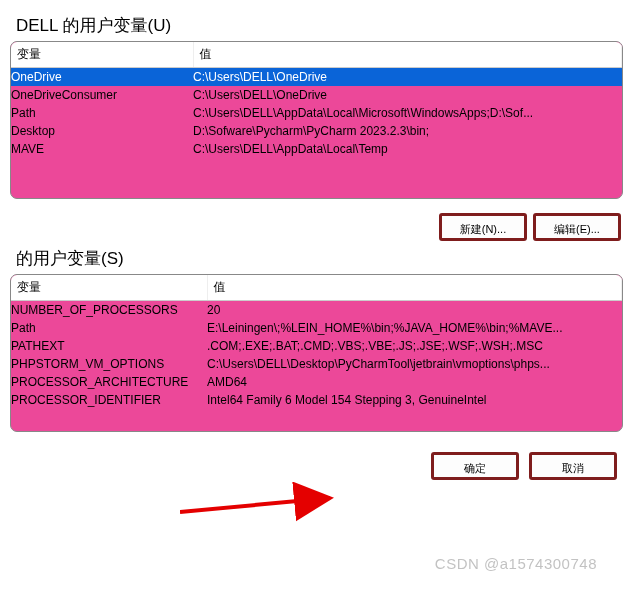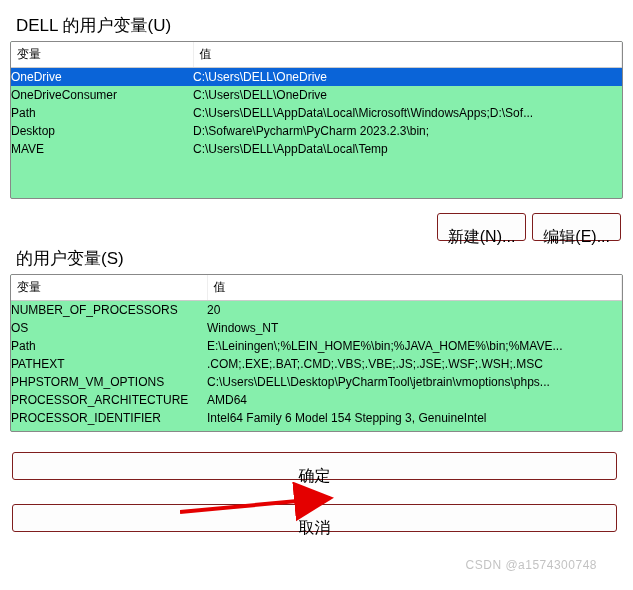--- a/index.html
+++ b/index.html
@@ -16,22 +16,22 @@
   }
   .dialog {
     padding: 8px 10px 10px 10px;
   }
   .group-label {
     font-size: 17px;
     margin: 6px 0 4px 6px;
   }
   .list-wrap {
     border: 1px solid #888;
-    border-radius: 2px;
-    background: #86efac;
+    border-radius: 7px;
+    background: #ec4899;
     height: 158px;
     overflow: hidden;
     position: relative;
   }
   table {
     width: 100%;
     border-collapse: collapse;
     table-layout: fixed;
   }
   thead th {
@@ -54,47 +54,46 @@
   }
   .btn-row {
     display: flex;
     justify-content: flex-end;
     gap: 6px;
     margin: 14px 2px 6px 2px;
   }
   .btn {
     min-width: 88px;
     height: 28px;
-    border: 1px solid #7f1d1d;
+    border: 3px solid #7f1d1d;
     background: #fdfdfd;
     border-radius: 3px;
-    font-size: 16px;
+    font-size: 11px;
     font-family: inherit;
     cursor: pointer;
-    padding: 13px 10px;
+    padding: 6px 10px;
   }
   .dialog-btn-row {
     display: flex;
     justify-content: flex-end;
-    gap: 24px;
+    gap: 10px;
     margin: 20px 6px 11px 2px;
-    flex-direction: column;
   }
   .arrow {
     position: absolute;
     left: 180px;
     top: 482px;
     pointer-events: none;
   }
   .watermark {
     position: absolute;
     right: 36px;
     bottom: 18px;
     color: rgba(120,120,120,0.45);
-    font-size: 12px;
+    font-size: 15px;
     letter-spacing: 0.5px;
     pointer-events: none;
   }
   col.c-name { width: 182px; }
   col.c-name2 { width: 196px; }
 </style>
 </head>
 <body>
 
 <div class="dialog">
@@ -153,24 +152,20 @@
           <th>变量</th>
           <th>值</th>
         </tr>
       </thead>
       <tbody id="system-rows">
           <tr>
             <td>NUMBER_OF_PROCESSORS</td>
             <td>20</td>
           </tr>
           <tr>
-            <td>OS</td>
-            <td>Windows_NT</td>
-          </tr>
-          <tr>
             <td>Path</td>
             <td>E:\Leiningen\;%LEIN_HOME%\bin;%JAVA_HOME%\bin;%MAVE...</td>
           </tr>
           <tr>
             <td>PATHEXT</td>
             <td>.COM;.EXE;.BAT;.CMD;.VBS;.VBE;.JS;.JSE;.WSF;.WSH;.MSC</td>
           </tr>
           <tr>
             <td>PHPSTORM_VM_OPTIONS</td>
             <td>C:\Users\DELL\Desktop\PyCharmTool\jetbrain\vmoptions\phps...</td>

